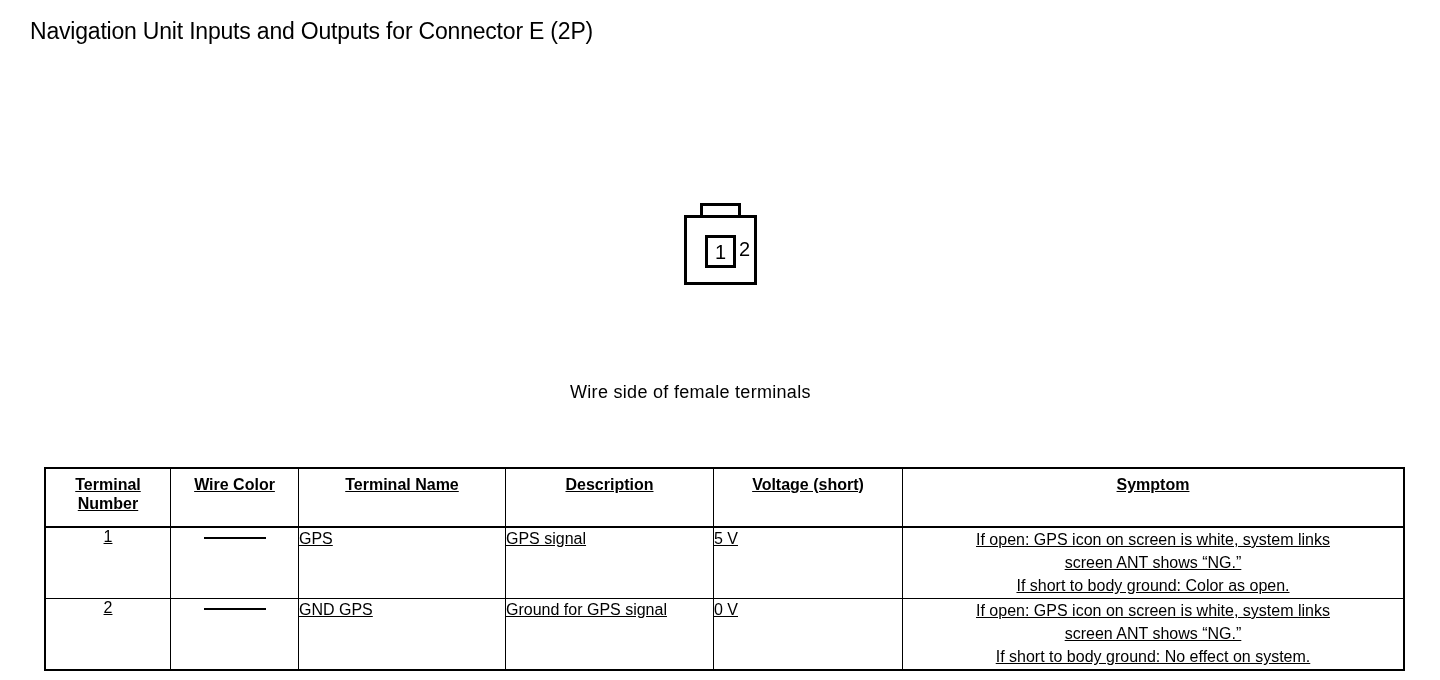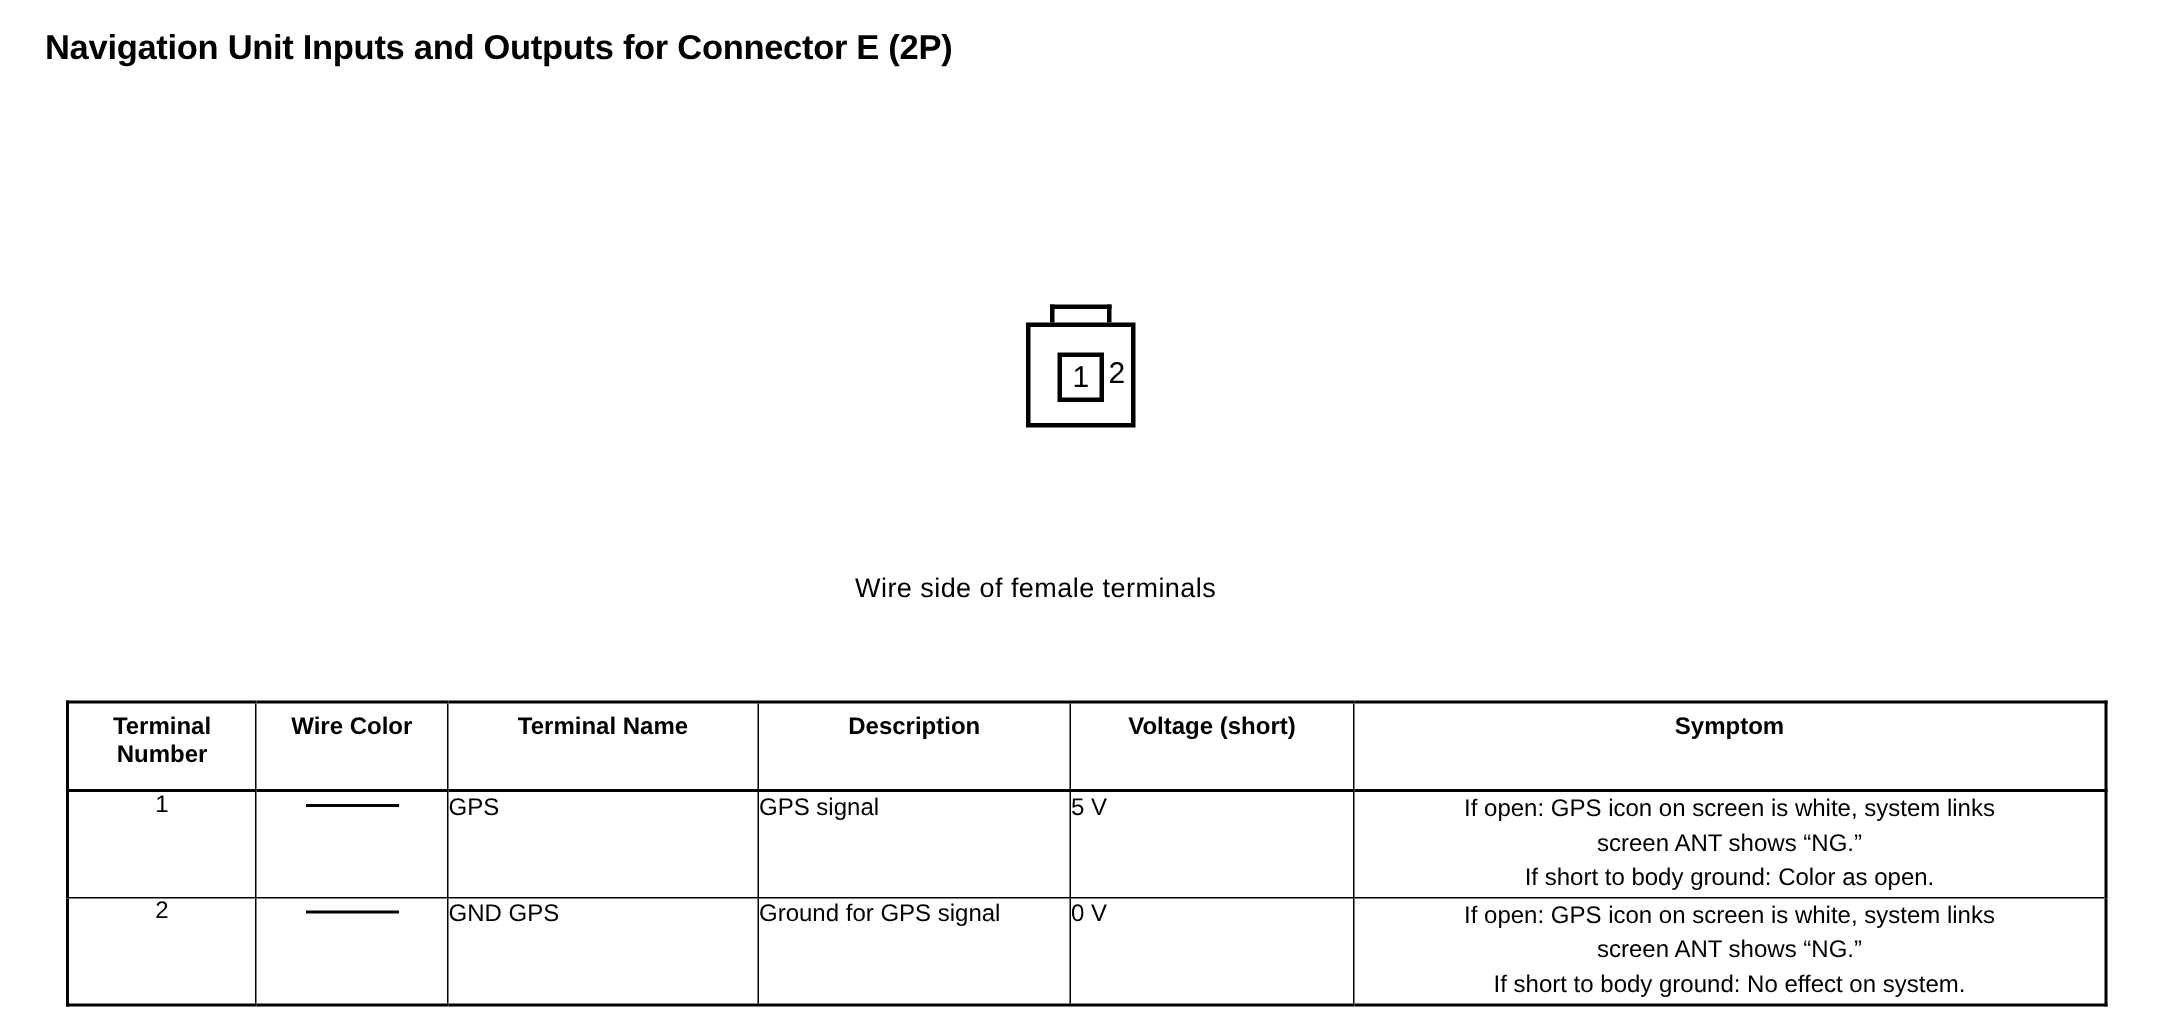--- a/index.html
+++ b/index.html
@@ -16,21 +16,21 @@
     color: #000000;
     -webkit-font-smoothing: none;
   }
 
   
   #page-title {
     position: absolute;
     left: 30px;
     top: 18px;
     font-size: 23px;
-    font-weight: bold;
+    font-weight: normal;
     letter-spacing: -0.2px;
     white-space: nowrap;
   }
 
   
   #connector-diagram {
     position: absolute;
     left: 684px;
     top: 203px;
     width: 96px;
@@ -92,20 +92,21 @@
 
   
   #io-table {
     position: absolute;
     left: 44px;
     top: 467px;
     width: 1352px;
     border-collapse: collapse;
     table-layout: fixed;
     font-size: 15px;
+    text-decoration: underline;
   }
   #io-table td, #io-table th {
     border: 1px solid #000;
     padding: 0;
     vertical-align: top;
     font-weight: normal;
   }
   #io-table thead th {
     border-width: 2px 1px;
     height: 50px;

